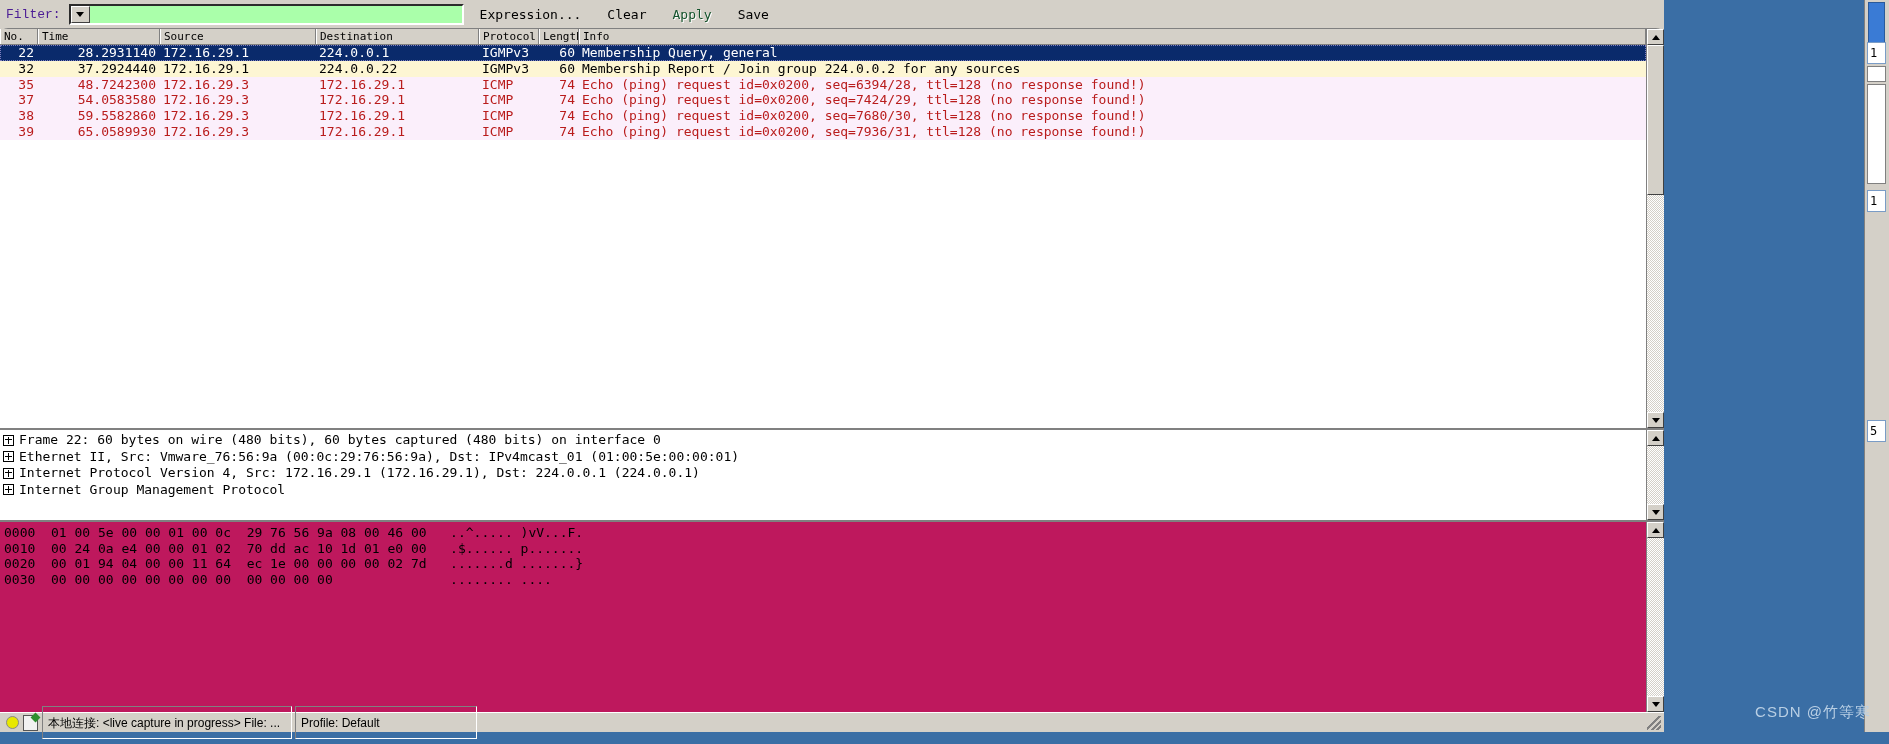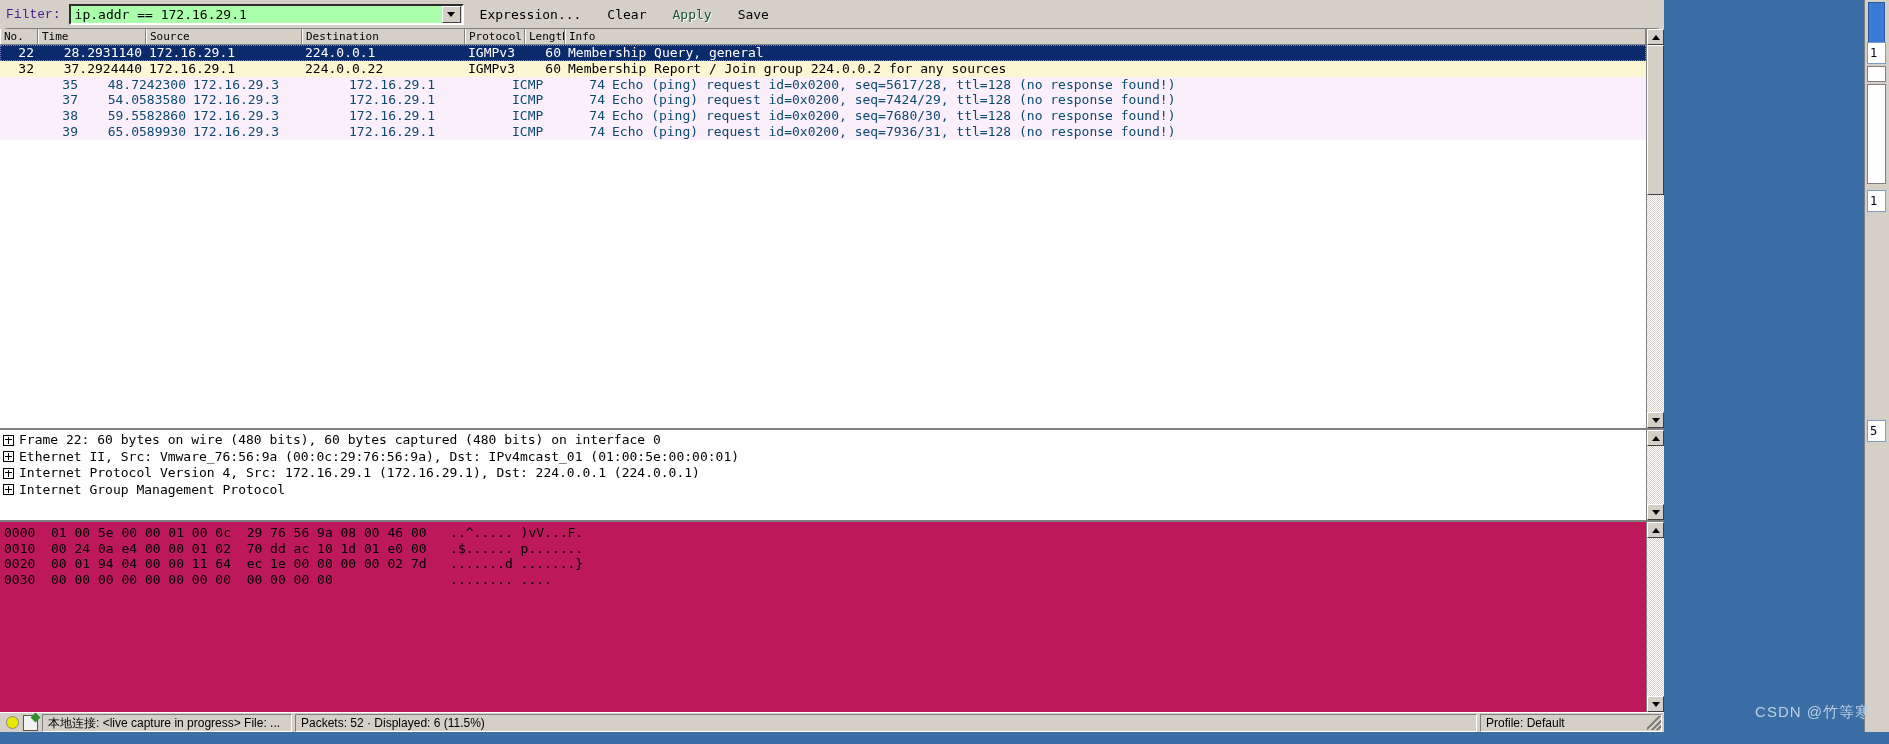--- a/index.html
+++ b/index.html
@@ -66,37 +66,37 @@
   .col-head{
     display:flex;height:15px;flex:0 0 15px;background:#d4d0c8;
     font-size:11px;line-height:15px;color:#000;
     border-bottom:1px solid #808080;
   }
   .col-head div{
     border-left:1px solid #fff;border-right:1px solid #808080;
     padding-left:3px;box-sizing:border-box;overflow:hidden;white-space:nowrap;
   }
   .c-no{width:38px;}
-  .c-time{width:108px;}
+  .c-time{width:122px;}
   .c-src{width:156px;}
   .c-dst{width:163px;}
   .c-proto{width:60px;}
   .c-len{width:40px;}
   .c-info{flex:1;}
 
   .rows{flex:1;background:#fff;overflow:hidden;}
   .prow{
     display:flex;height:15.8px;line-height:15.8px;font-size:13px;
     white-space:nowrap;box-sizing:border-box;
   }
   .prow > div{overflow:hidden;padding-left:3px;box-sizing:border-box;}
   .prow .c-no,.prow .c-time,.prow .c-len{text-align:right;padding-right:4px;padding-left:0;}
   .prow.sel{background:#0a2a6b;color:#fff;outline:1px dotted #7f7fbf;outline-offset:-1px;}
   .prow.igmp{background:#fdf6d3;color:#000;}
-  .prow.icmp{background:#fbeffb;color:#0c4a6e;padding-left:44px;}
+  .prow.icmp{background:#fbeffb;color:#b91c1c;}
 
   
   .vsb{
     flex:0 0 17px;width:17px;background:#d4d0c8;
     border-left:1px solid #808080;
     display:flex;flex-direction:column;position:relative;
   }
   .sb-btn{
     height:16px;flex:0 0 16px;background:#d4d0c8;
     border:1px solid;border-top-color:#fff;border-left-color:#fff;
@@ -170,21 +170,21 @@
   .status-icons{display:flex;align-items:center;gap:4px;padding:0 4px;flex:0 0 auto;}
   .led{width:11px;height:11px;border-radius:50%;background:#e8e800;border:1px solid #888;}
   .capicon{
     width:13px;height:14px;background:#f2f2f2;border:1px solid #555;position:relative;
   }
   .capicon:after{
     content:"";position:absolute;right:-2px;top:-2px;width:7px;height:7px;background:#2f8f2f;
     transform:rotate(45deg);
   }
   .status-cell{
-    height:18px;line-height:16px;font-family:"Liberation Sans",sans-serif;font-size:12px;color:#000;
+    height:33px;line-height:16px;font-family:"Liberation Sans",sans-serif;font-size:12px;color:#000;
     border:1px solid;border-top-color:#808080;border-left-color:#808080;
     border-right-color:#fff;border-bottom-color:#fff;
     padding:0 5px;box-sizing:border-box;white-space:nowrap;overflow:hidden;
     display:flex;align-items:center;
   }
   .sc-iface{flex:0 0 250px;}
   .sc-packets{flex:1;margin-left:3px;}
   .sc-profile{flex:0 0 182px;margin-left:3px;}
 
   .watermark{
@@ -201,21 +201,20 @@
   }
 </style>
 </head>
 <body>
 
 <div class="app">
 
   <div class="filter-bar">
     <span class="filter-label">Filter:</span>
     <div class="filter-combo">
-      <input class="filter-input" type="text" value="ip.addr == 172.16.29.1" style="">
       <span class="combo-arrow">
           <i></i>
         </span>
     </div>
     <button class="tbtn">Expression...</button>
     <button class="tbtn">Clear</button>
     <button class="tbtn disabled">Apply</button>
     <button class="tbtn">Save</button>
   </div>
 
@@ -249,21 +248,21 @@
             <div class="c-len">60</div>
             <div class="c-info">Membership Report / Join group 224.0.0.2 for any sources</div>
           </div>
           <div class="prow icmp">
             <div class="c-no">35</div>
             <div class="c-time">48.7242300</div>
             <div class="c-src">172.16.29.3</div>
             <div class="c-dst">172.16.29.1</div>
             <div class="c-proto">ICMP</div>
             <div class="c-len">74</div>
-            <div class="c-info">Echo (ping) request  id=0x0200, seq=5617/28, ttl=128 (no response found!)</div>
+            <div class="c-info">Echo (ping) request  id=0x0200, seq=6394/28, ttl=128 (no response found!)</div>
           </div>
           <div class="prow icmp">
             <div class="c-no">37</div>
             <div class="c-time">54.0583580</div>
             <div class="c-src">172.16.29.3</div>
             <div class="c-dst">172.16.29.1</div>
             <div class="c-proto">ICMP</div>
             <div class="c-len">74</div>
             <div class="c-info">Echo (ping) request  id=0x0200, seq=7424/29, ttl=128 (no response found!)</div>
           </div>
@@ -348,21 +347,20 @@
         </div>
     </div>
   </div>
 
   <div class="statusbar">
     <div class="status-icons">
       <span class="led"></span>
       <span class="capicon"></span>
     </div>
     <div class="status-cell sc-iface">本地连接: &lt;live capture in progress&gt; File: ...</div>
-    <div class="status-cell sc-packets">Packets: 52 · Displayed: 6 (11.5%)</div>
     <div class="status-cell sc-profile">Profile: Default</div>
   </div>
 
   <div class="grip"></div>
 </div>
 
 <div class="win-sb">
   <div class="blue-thumb"></div>
   <div class="mark" style="top:42px;">1</div>
   <div class="seg" style="top:66px;height:16px;"></div>

